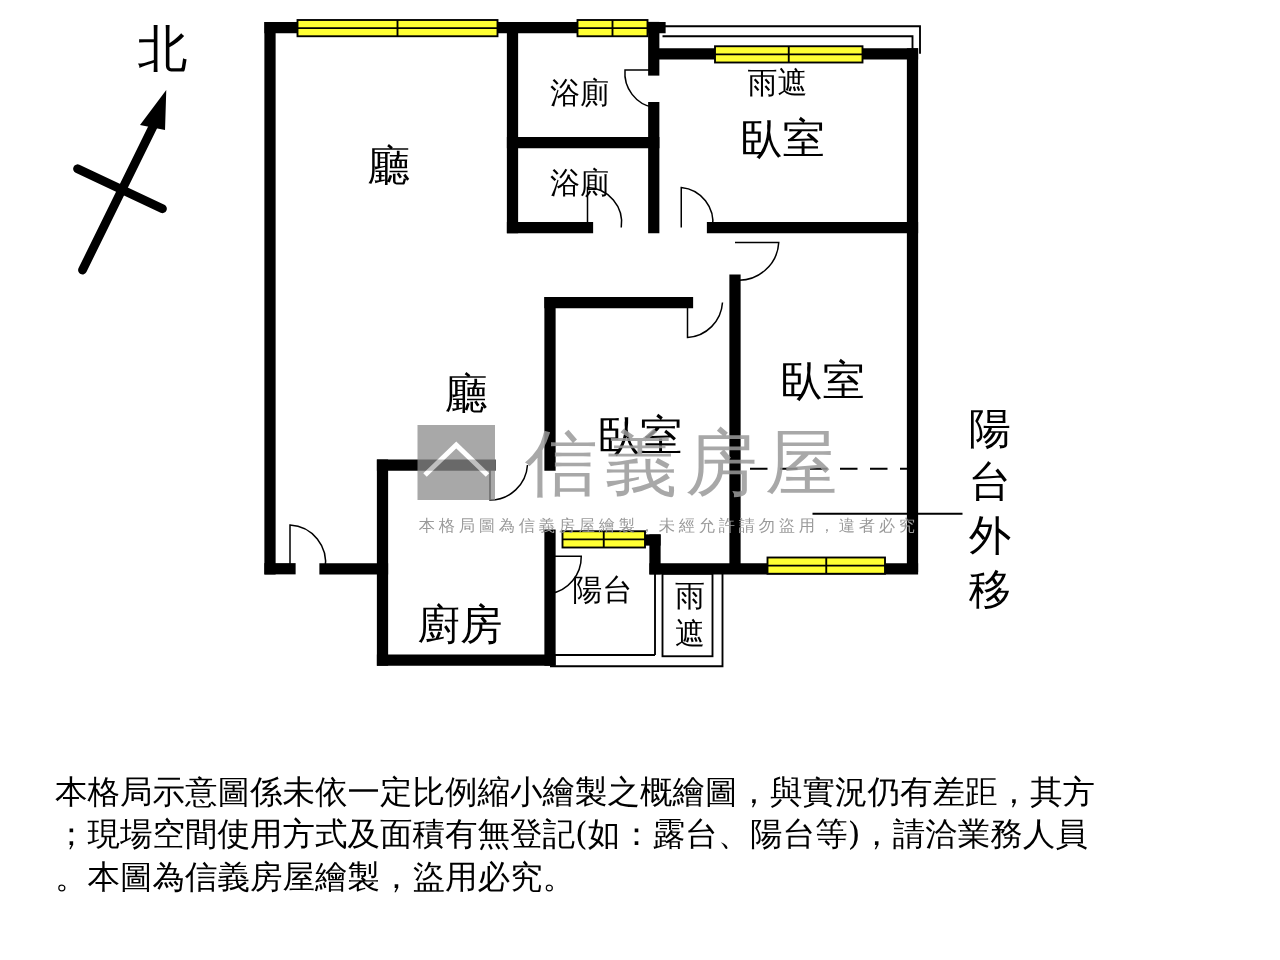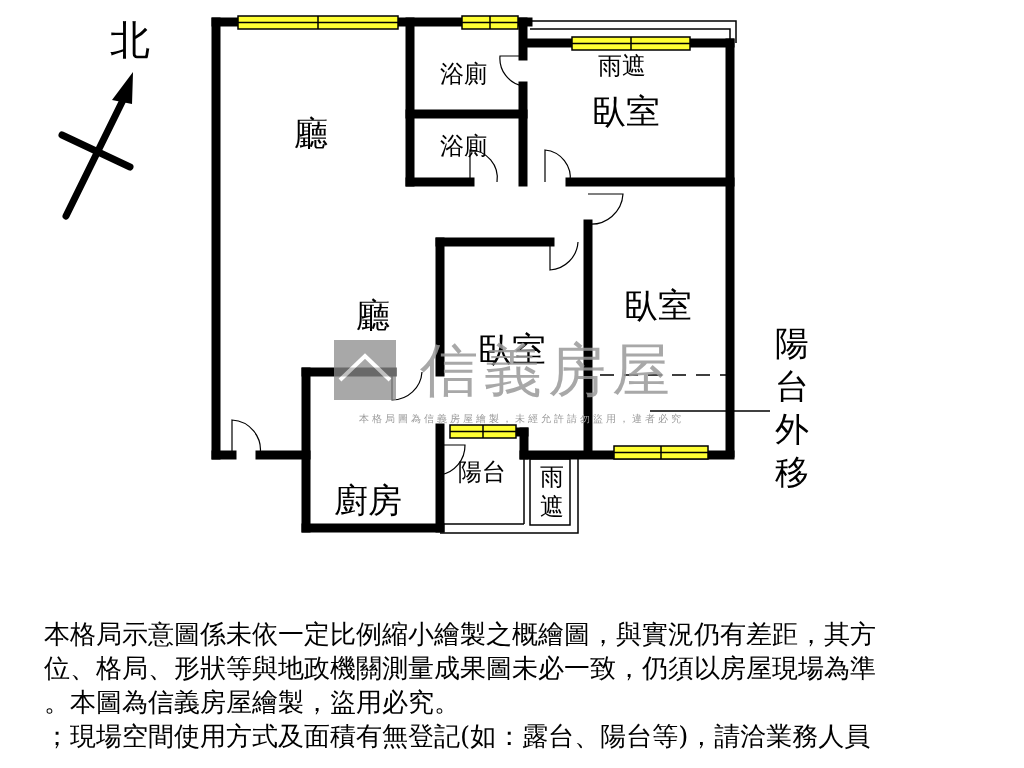--- a/index.html
+++ b/index.html
@@ -8,22 +8,22 @@
   #plan { position:absolute; left:0; top:0; width:1024px; height:600px; }
   .room-label { position:absolute; font-size:34px; color:#000; line-height:1; white-space:nowrap; }
   .room-label.small { font-size:24px; }
   .north-label { position:absolute; left:110px; top:20px; font-size:40px; line-height:1; }
   .vertical-label { position:absolute; left:772px; top:322px; width:40px; font-size:34px; line-height:43px; text-align:center; }
   .vertical-label span { display:block; }
   .canopy-label-v { position:absolute; left:536px; top:462px; width:32px; font-size:24px; line-height:30px; text-align:center; }
   .canopy-label-v span { display:block; }
   .wm-text { position:absolute; left:420px; top:332px; font-size:58px; color:#9a9a9a; opacity:0.85; letter-spacing:6px;
              font-family:"DejaVu Sans", "Liberation Sans", sans-serif; white-space:nowrap; }
-  .wm-sub { position:absolute; left:335px; top:412px; font-size:10px; color:#9a9a9a; letter-spacing:3px;
-            font-family:"DejaVu Sans", "Liberation Sans", sans-serif; white-space:nowrap;margin-left:24px; }
+  .wm-sub { position:absolute; left:335px; top:412px; font-size:13px; color:#9a9a9a; letter-spacing:3px;
+            font-family:"DejaVu Sans", "Liberation Sans", sans-serif; white-space:nowrap; }
   .disclaimer { position:absolute; left:44px; top:617px; width:950px; font-size:26px; line-height:34px; color:#000;
                 font-family:"DejaVu Serif", "Liberation Serif", serif; }
   .disclaimer div { white-space:nowrap; }
 </style>
 </head>
 <body>
 
 <svg id="plan" viewBox="0 0 1024 600" xmlns="http://www.w3.org/2000/svg">
 
   <g>
@@ -139,16 +139,15 @@
   <span>台</span>
   <span>外</span>
   <span>移</span>
 </div>
 
 <div class="wm-text">信義房屋</div>
 <div class="wm-sub">本格局圖為信義房屋繪製，未經允許請勿盜用，違者必究</div>
 
 <div class="disclaimer">
   <div>本格局示意圖係未依一定比例縮小繪製之概繪圖，與實況仍有差距，其方</div>
-  <div>位、格局、形狀等與地政機關測量成果圖未必一致，仍須以房屋現場為準</div>
+  <div>；現場空間使用方式及面積有無登記(如：露台、陽台等)，請洽業務人員</div>
   <div>。本圖為信義房屋繪製，盜用必究。</div>
-  <div>；現場空間使用方式及面積有無登記(如：露台、陽台等)，請洽業務人員</div>
 </div>
 
 </body></html>

